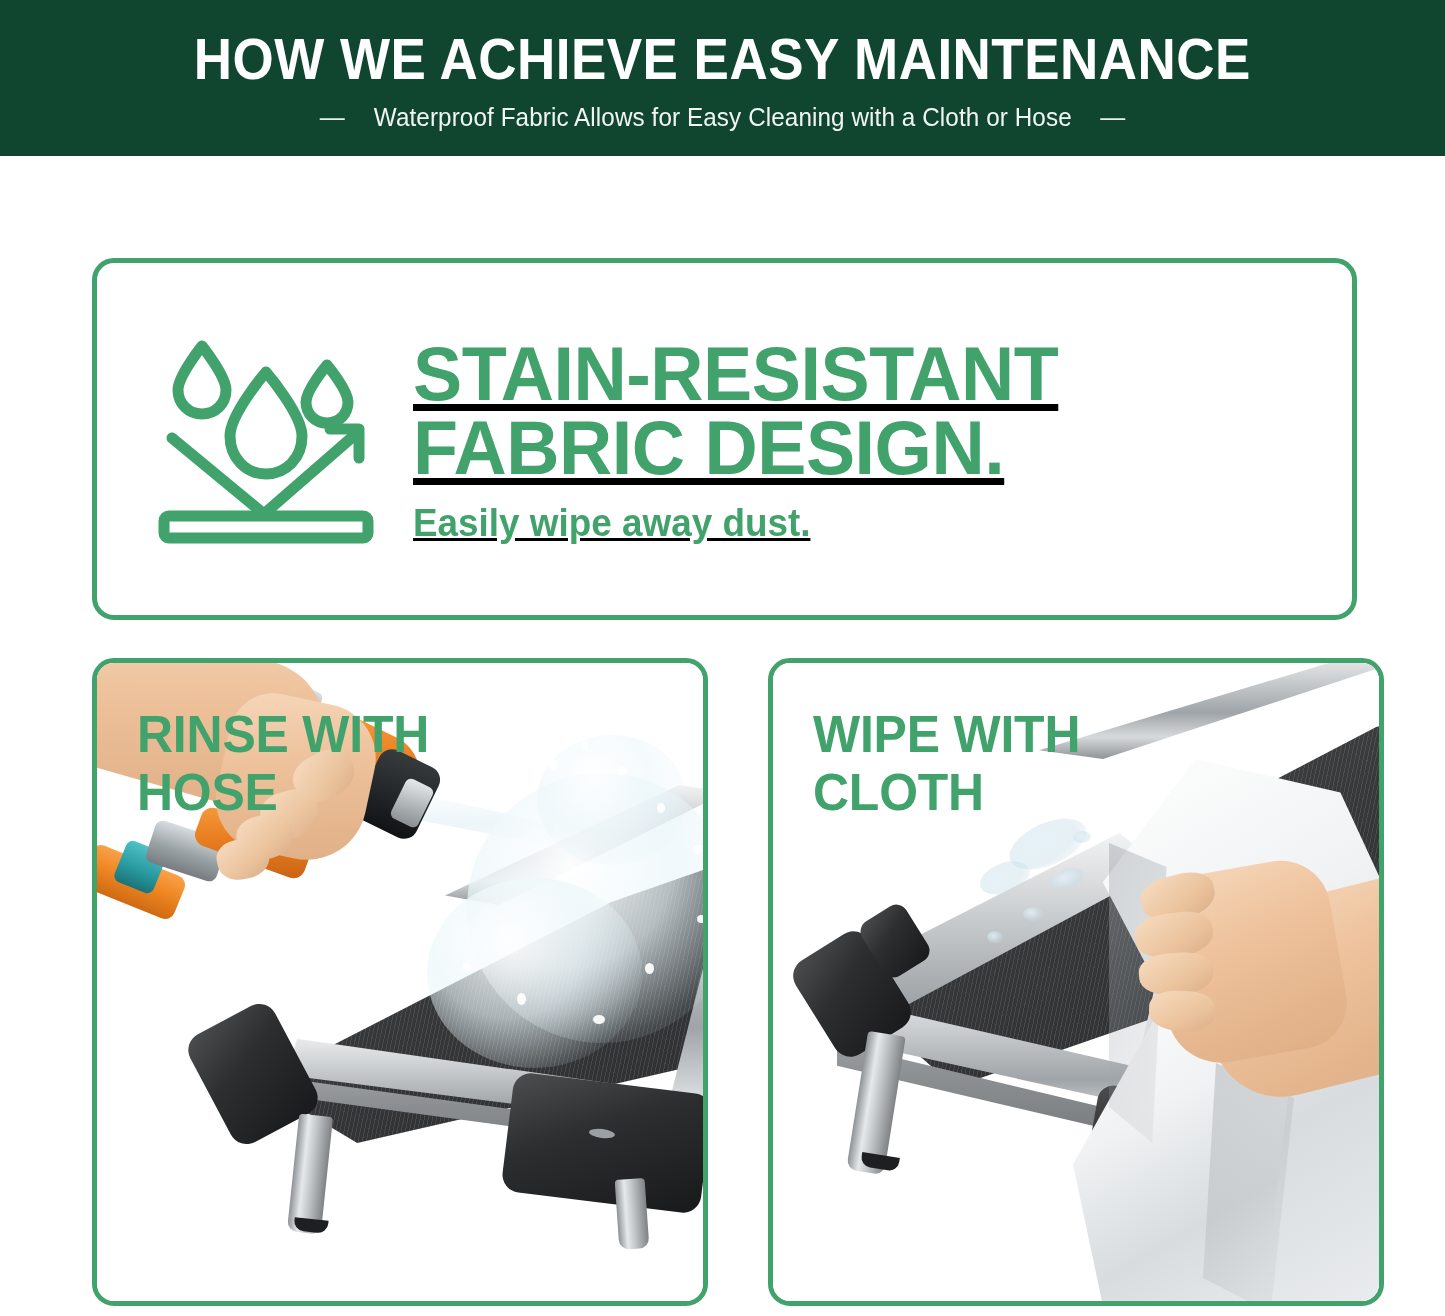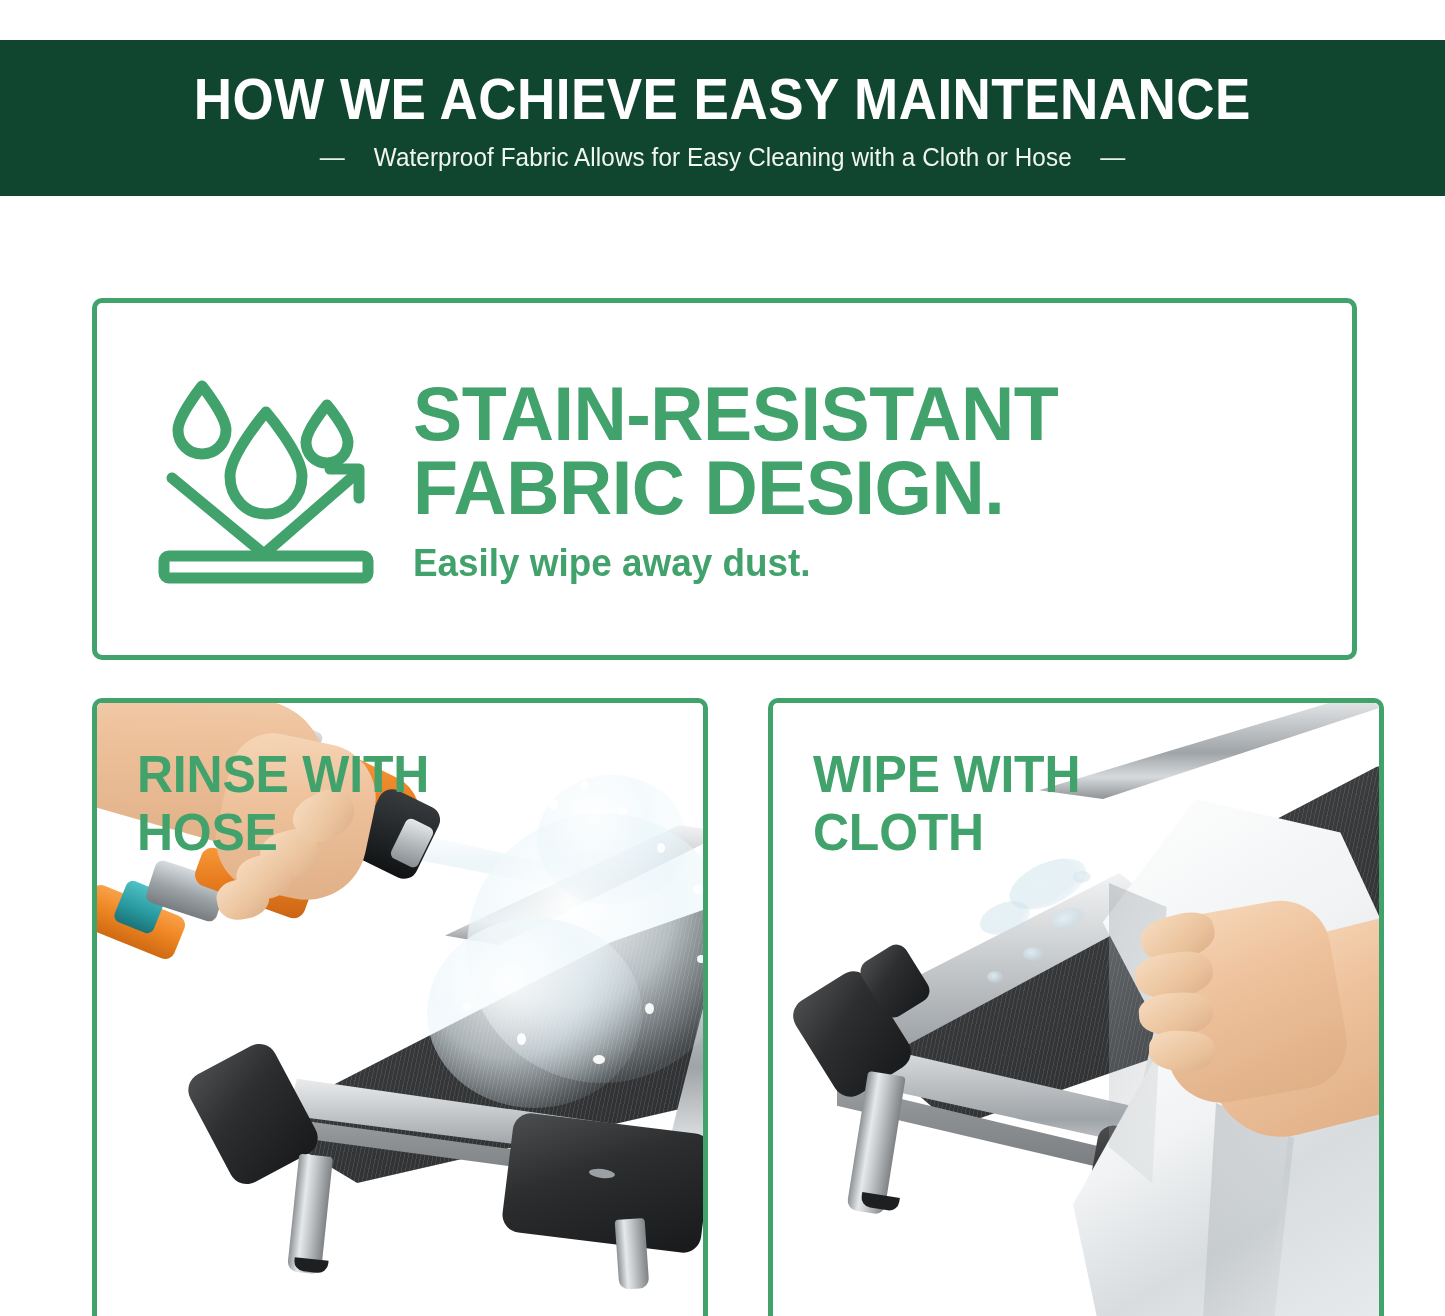--- a/index.html
+++ b/index.html
@@ -19,21 +19,20 @@
   .header-banner {
     width: 1445px;
     height: 156px;
     background: #104630;
     display: flex;
     flex-direction: column;
     align-items: center;
     justify-content: center;
     box-sizing: border-box;
     padding-top: 6px;
-    margin-top: 40px;
   }
   .header-title {
     color: #ffffff;
     font-family: "Liberation Sans Narrow", "Liberation Sans", sans-serif;
     font-size: 57px;
     font-weight: bold;
     letter-spacing: 0.5px;
     line-height: 1.02;
     transform: scaleX(0.93);
     white-space: nowrap;
@@ -63,23 +62,24 @@
     position: relative;
     width: 1445px;
     height: 1160px;
     background: #ffffff;
   }
 
   .card {
     position: absolute;
     background: #ffffff;
     border: 5px solid #41a26c;
-    border-radius: 10px;
+    border-radius: 22px;
     box-sizing: border-box;
     overflow: hidden;
+    text-decoration: underline;
   }
 
   
   #feature-card {
     left: 92px;
     top: 102px;
     width: 1265px;
     height: 362px;
     display: flex;
     align-items: center;

